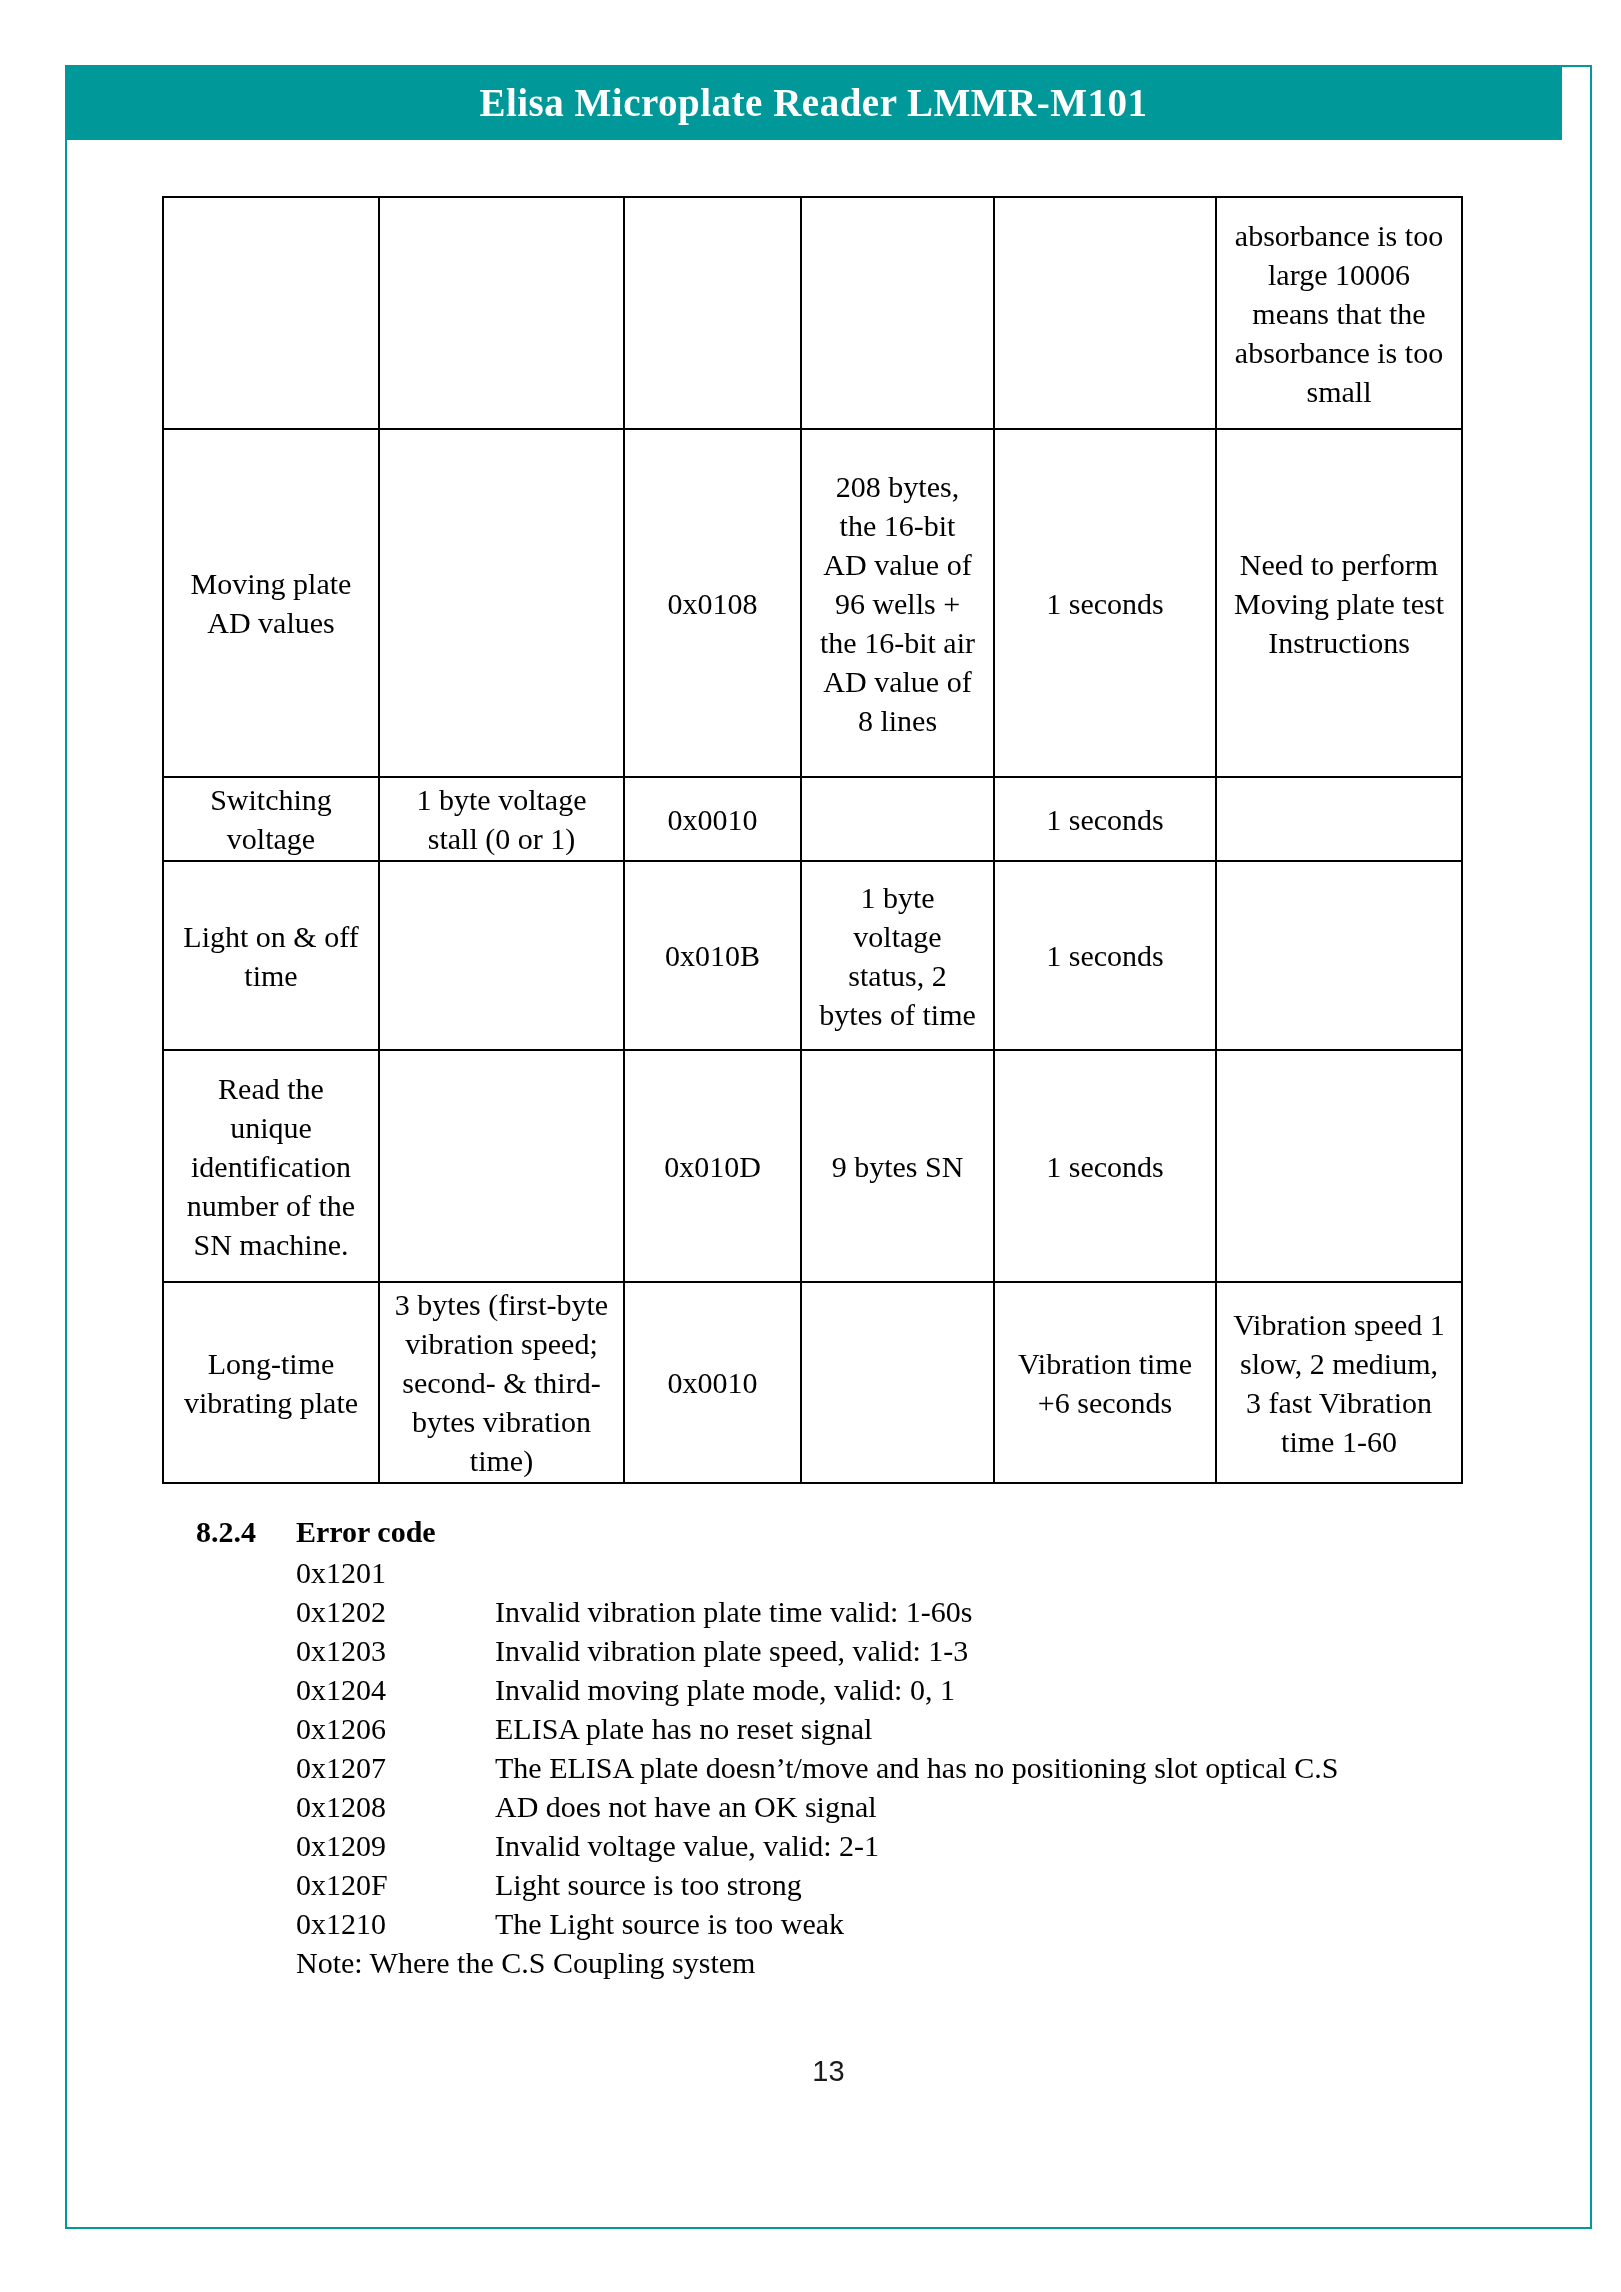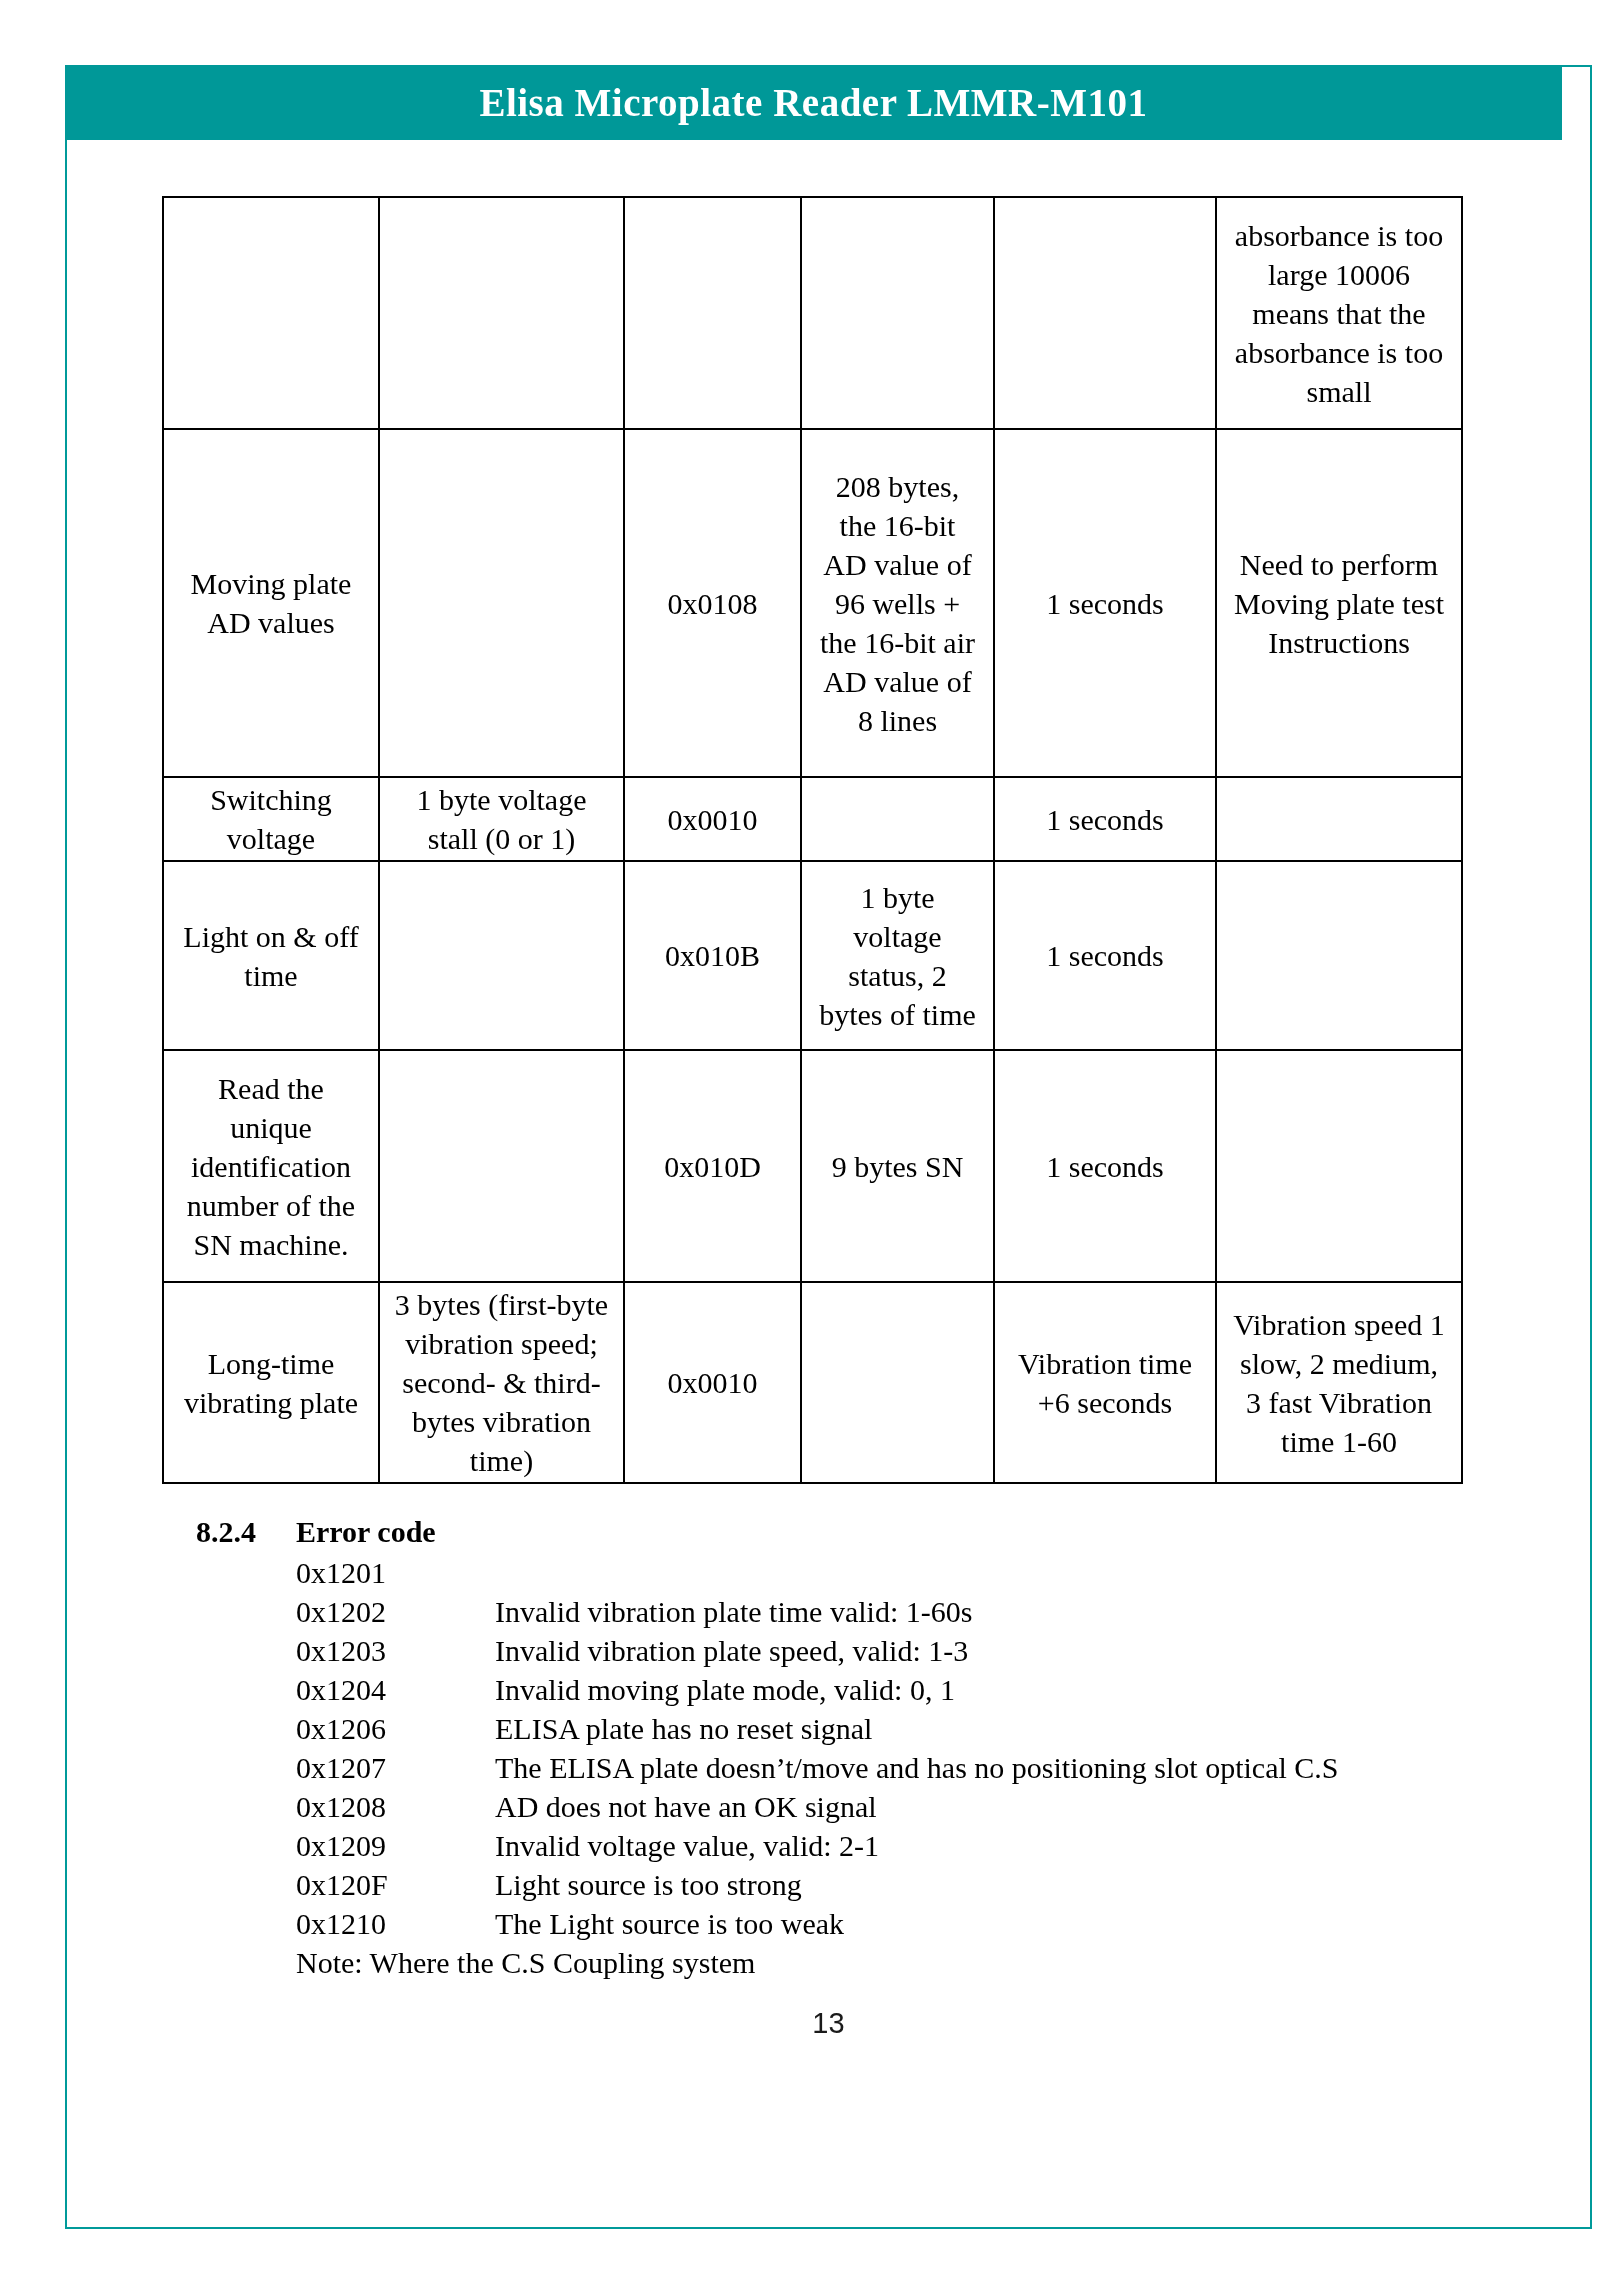--- a/index.html
+++ b/index.html
@@ -45,21 +45,21 @@
   .err-block {
     position:absolute; left:229px; top:1486px; width:1176px;
     font-size:30px; line-height:39px;
   }
   .err-line { display:flex; }
   .err-code { width:199px; flex:0 0 199px; }
   .err-desc { flex:1; }
   .note-line { white-space:pre-wrap; }
   .bold { font-weight:normal; }
   .page-num {
-    position:absolute; left:0; top:1940px; width:100%;
+    position:absolute; left:0; top:1988px; width:100%;
     text-align:center; font-family:"Liberation Sans", sans-serif;
     font-size:29px; color:#1a1a1a;
   }
 </style>
 </head>
 <body>
 
 <div class="frame">
 
   <div class="title-bar">

